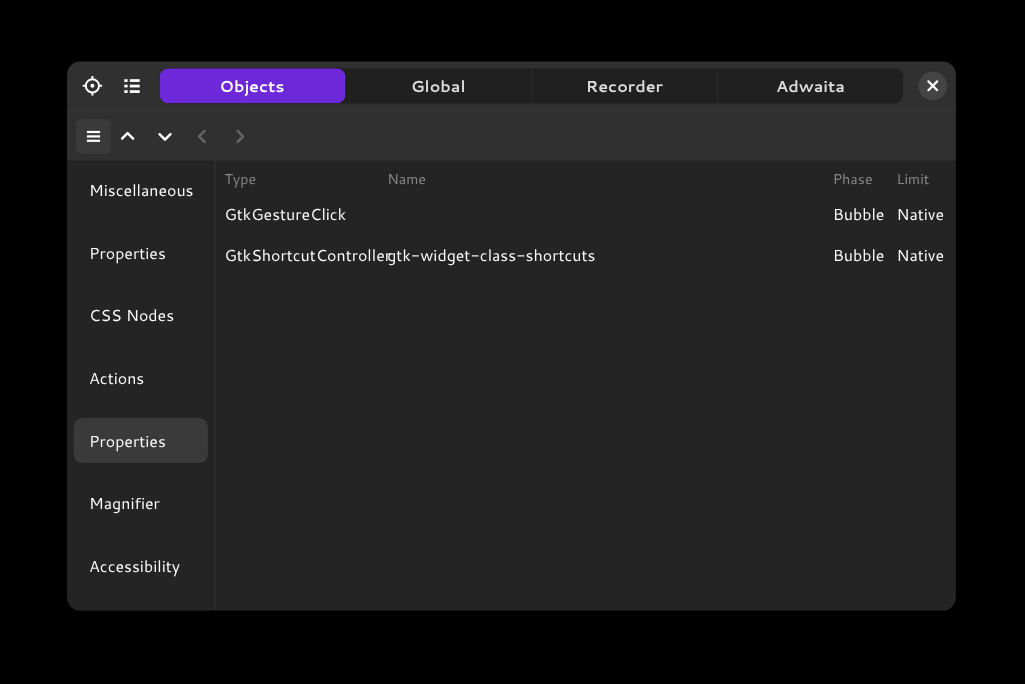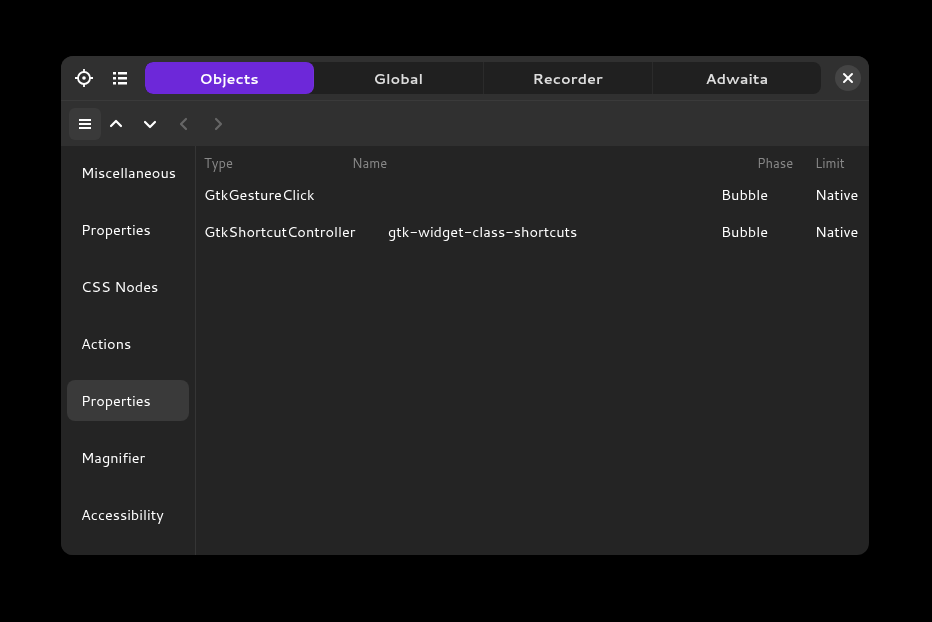--- a/index.html
+++ b/index.html
@@ -167,21 +167,20 @@
       display: flex;
       padding: 8px 0 4px 0;
       color: #888;
       font-size: 13px;
     }
     .table-row {
       display: flex;
       padding: 8px 0;
       color: #fff;
       font-size: 14.5px;
-      gap: 36px;
     }
     .col-type {
       width: 156px;
       padding-left: 8px;
     }
     .col-name {
       flex: 1;
       padding-left: 0;
     }
     .col-phase {

